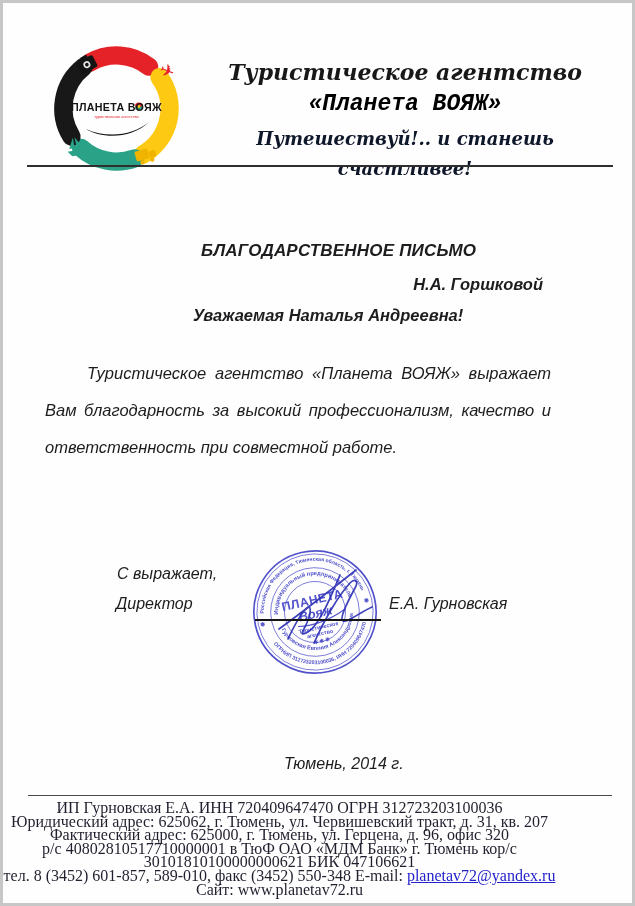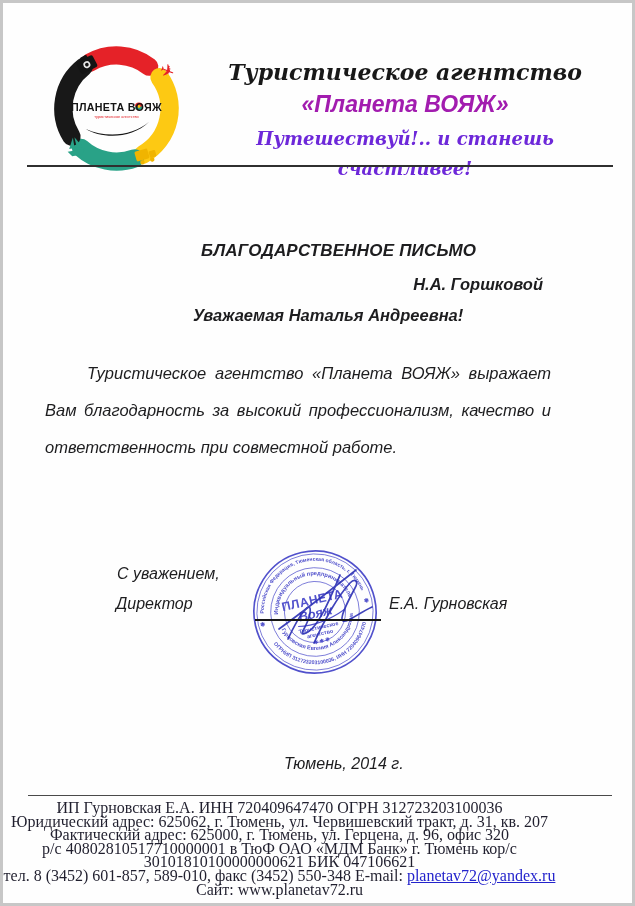--- a/index.html
+++ b/index.html
@@ -12,22 +12,22 @@
     overflow:hidden;
     font-family:"Liberation Sans",sans-serif;
     color:#1d1d1f;
   }
   .abs{position:absolute;}
 
   
   .header-text{left:198px;top:54px;width:408px;text-align:center;}
   .agency1{font-family:"DejaVu Serif",serif;font-style:italic;font-weight:bold;
            font-size:22px;line-height:31px;color:#181818;}
-  .agency2{font-family:Liberation Sans, sans-serif;font-style:italic;font-weight:bold;
-           font-size:23px;line-height:33px;color:#a21caf;}
+  .agency2{font-family:Liberation Mono, monospace;font-style:italic;font-weight:bold;
+           font-size:23px;line-height:33px;color:#000000;}
   .slogan{font-family:"DejaVu Serif",serif;font-style:italic;font-weight:bold;
           font-size:18px;line-height:30px;margin-top:3px;}
   .hr-line{left:24px;top:162px;width:586px;border-top:2.5px solid #2f2f2f;}
 
   
   .ltr-title{left:198px;top:238px;font-size:17px;font-weight:bold;font-style:italic;letter-spacing:.2px;}
   .ltr-recipient{left:300px;top:272px;width:240px;text-align:right;
                  font-size:16.5px;font-weight:bold;font-style:italic;}
   .ltr-salutation{left:190px;top:303px;font-size:16.5px;font-weight:bold;font-style:italic;}
   .ltr-body{left:42px;top:352px;width:506px;}
@@ -86,34 +86,34 @@
       <circle cx="94" cy="70" r="1.4" fill="#fdc913"></circle>
     </g>
     <text x="72" y="74" text-anchor="middle" font-size="10.5" font-weight="bold" fill="#141414" letter-spacing="0.3">ПЛАНЕТА ВОЯЖ</text>
     <text x="72" y="81" text-anchor="middle" font-size="3.8" fill="#e52228">туристическое агентство</text>
     <path d="M 42 92 C 62 101 88 99 104 85 C 86 103 56 101 42 92 Z" fill="#141414"></path>
   </svg>
 
   <div class="abs header-text">
     <div class="agency1">Туристическое агентство</div>
     <div class="agency2">«Планета ВОЯЖ»</div>
-    <div class="slogan" style="color:#6d28d9">Путешествуй!.. и станешь счастливее!</div>
+    <div class="slogan" style="color:#0f172a">Путешествуй!.. и станешь счастливее!</div>
   </div>
 
   <div class="abs hr-line"></div>
 
   <div class="abs ltr-title">БЛАГОДАРСТВЕННОЕ ПИСЬМО</div>
   <div class="abs ltr-recipient">Н.А. Горшковой</div>
   <div class="abs ltr-salutation">Уважаемая Наталья Андреевна!</div>
 
   <div class="abs ltr-body">
     <p>Туристическое агентство «Планета ВОЯЖ» выражает Вам благодарность за высокий профессионализм, качество и ответственность при совместной работе.</p>
   </div>
 
-  <div class="abs closing">С уважением,</div>
+  <div class="abs closing">С выражает,</div>
   <div class="abs signer-title">Директор</div>
   <div class="abs signer-name">Е.А. Гурновская</div>
 
   <div class="abs stamp-wrap">
     <svg width="130" height="130" viewBox="0 0 132 132">
       <defs>
         <path id="arcOuterTop" d="M 14 66 A 52 52 0 0 1 118 66"></path>
         <path id="arcOuterBottom" d="M 13 66 A 53 53 0 0 0 119 66"></path>
         <path id="arcInnerTop" d="M 28.5 66 A 37.5 37.5 0 0 1 103.5 66"></path>
         <path id="arcInnerBottom" d="M 27.5 66 A 38.5 38.5 0 0 0 104.5 66"></path>

